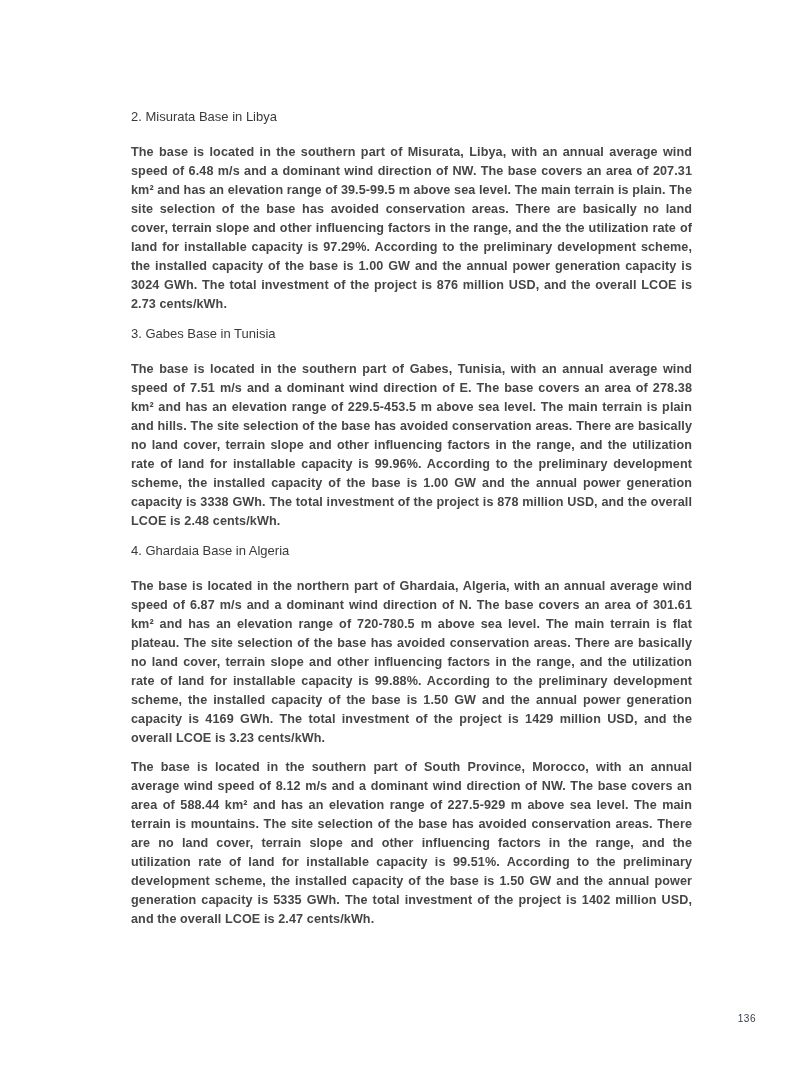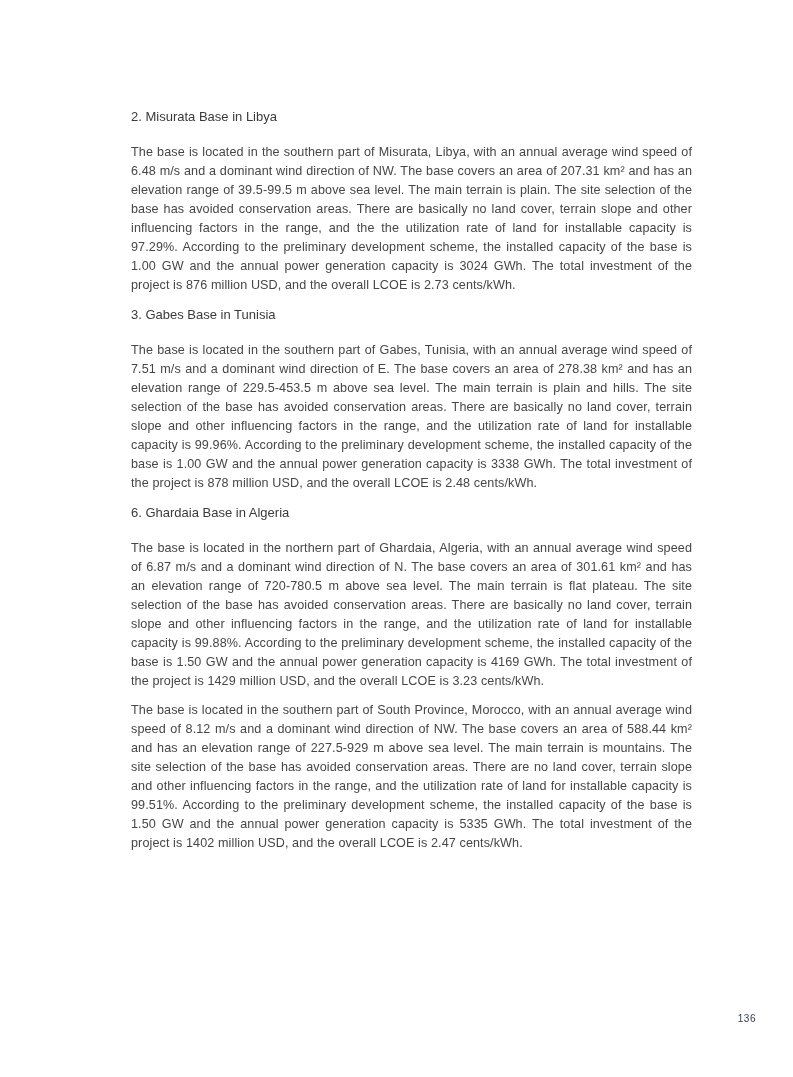--- a/index.html
+++ b/index.html
@@ -29,20 +29,21 @@
     color: #3a3a3a;
     margin: 0 0 17px 0;
   }
   .section-body {
     font-size: 12.6px;
     line-height: 19px;
     text-align: justify;
     color: #464646;
     margin: 0 0 10px 0;
     letter-spacing: 0.1px;
+    font-weight: bold;
   }
   .page-number {
     position: absolute;
     right: 37px;
     top: 1013px;
     font-size: 10px;
     color: #333d49;
     letter-spacing: 0.5px;
   }
 </style>
@@ -56,21 +57,21 @@
       <div class="section-heading">2. Misurata Base in Libya</div>
       <p class="section-body">The base is located in the southern part of Misurata, Libya, with an annual average wind speed of 6.48 m/s and a dominant wind direction of NW. The base covers an area of 207.31 km² and has an elevation range of 39.5-99.5 m above sea level. The main terrain is plain. The site selection of the base has avoided conservation areas. There are basically no land cover, terrain slope and other influencing factors in the range, and the the utilization rate of land for installable capacity is 97.29%. According to the preliminary development scheme, the installed capacity of the base is 1.00 GW and the annual power generation capacity is 3024 GWh. The total investment of the project is 876 million USD, and the overall LCOE is 2.73 cents/kWh.</p>
     </div>
 
     <div class="section">
       <div class="section-heading">3. Gabes Base in Tunisia</div>
       <p class="section-body">The base is located in the southern part of Gabes, Tunisia, with an annual average wind speed of 7.51 m/s and a dominant wind direction of E. The base covers an area of 278.38 km² and has an elevation range of 229.5-453.5 m above sea level. The main terrain is plain and hills. The site selection of the base has avoided conservation areas. There are basically no land cover, terrain slope and other influencing factors in the range, and the utilization rate of land for installable capacity is 99.96%. According to the preliminary development scheme, the installed capacity of the base is 1.00 GW and the annual power generation capacity is 3338 GWh. The total investment of the project is 878 million USD, and the overall LCOE is 2.48 cents/kWh.</p>
     </div>
 
     <div class="section">
-      <div class="section-heading">6. Ghardaia Base in Algeria</div>
+      <div class="section-heading">4. Ghardaia Base in Algeria</div>
       <p class="section-body">The base is located in the northern part of Ghardaia, Algeria, with an annual average wind speed of 6.87 m/s and a dominant wind direction of N. The base covers an area of 301.61 km² and has an elevation range of 720-780.5 m above sea level. The main terrain is flat plateau. The site selection of the base has avoided conservation areas. There are basically no land cover, terrain slope and other influencing factors in the range, and the utilization rate of land for installable capacity is 99.88%. According to the preliminary development scheme, the installed capacity of the base is 1.50 GW and the annual power generation capacity is 4169 GWh. The total investment of the project is 1429 million USD, and the overall LCOE is 3.23 cents/kWh.</p>
     </div>
 
     <div class="section">
       <p class="section-body">The base is located in the southern part of South Province, Morocco, with an annual average wind speed of 8.12 m/s and a dominant wind direction of NW. The base covers an area of 588.44 km² and has an elevation range of 227.5-929 m above sea level. The main terrain is mountains. The site selection of the base has avoided conservation areas. There are no land cover, terrain slope and other influencing factors in the range, and the utilization rate of land for installable capacity is 99.51%. According to the preliminary development scheme, the installed capacity of the base is 1.50 GW and the annual power generation capacity is 5335 GWh. The total investment of the project is 1402 million USD, and the overall LCOE is 2.47 cents/kWh.</p>
     </div>
 
   </div>
 
   <div class="page-number">136</div>

